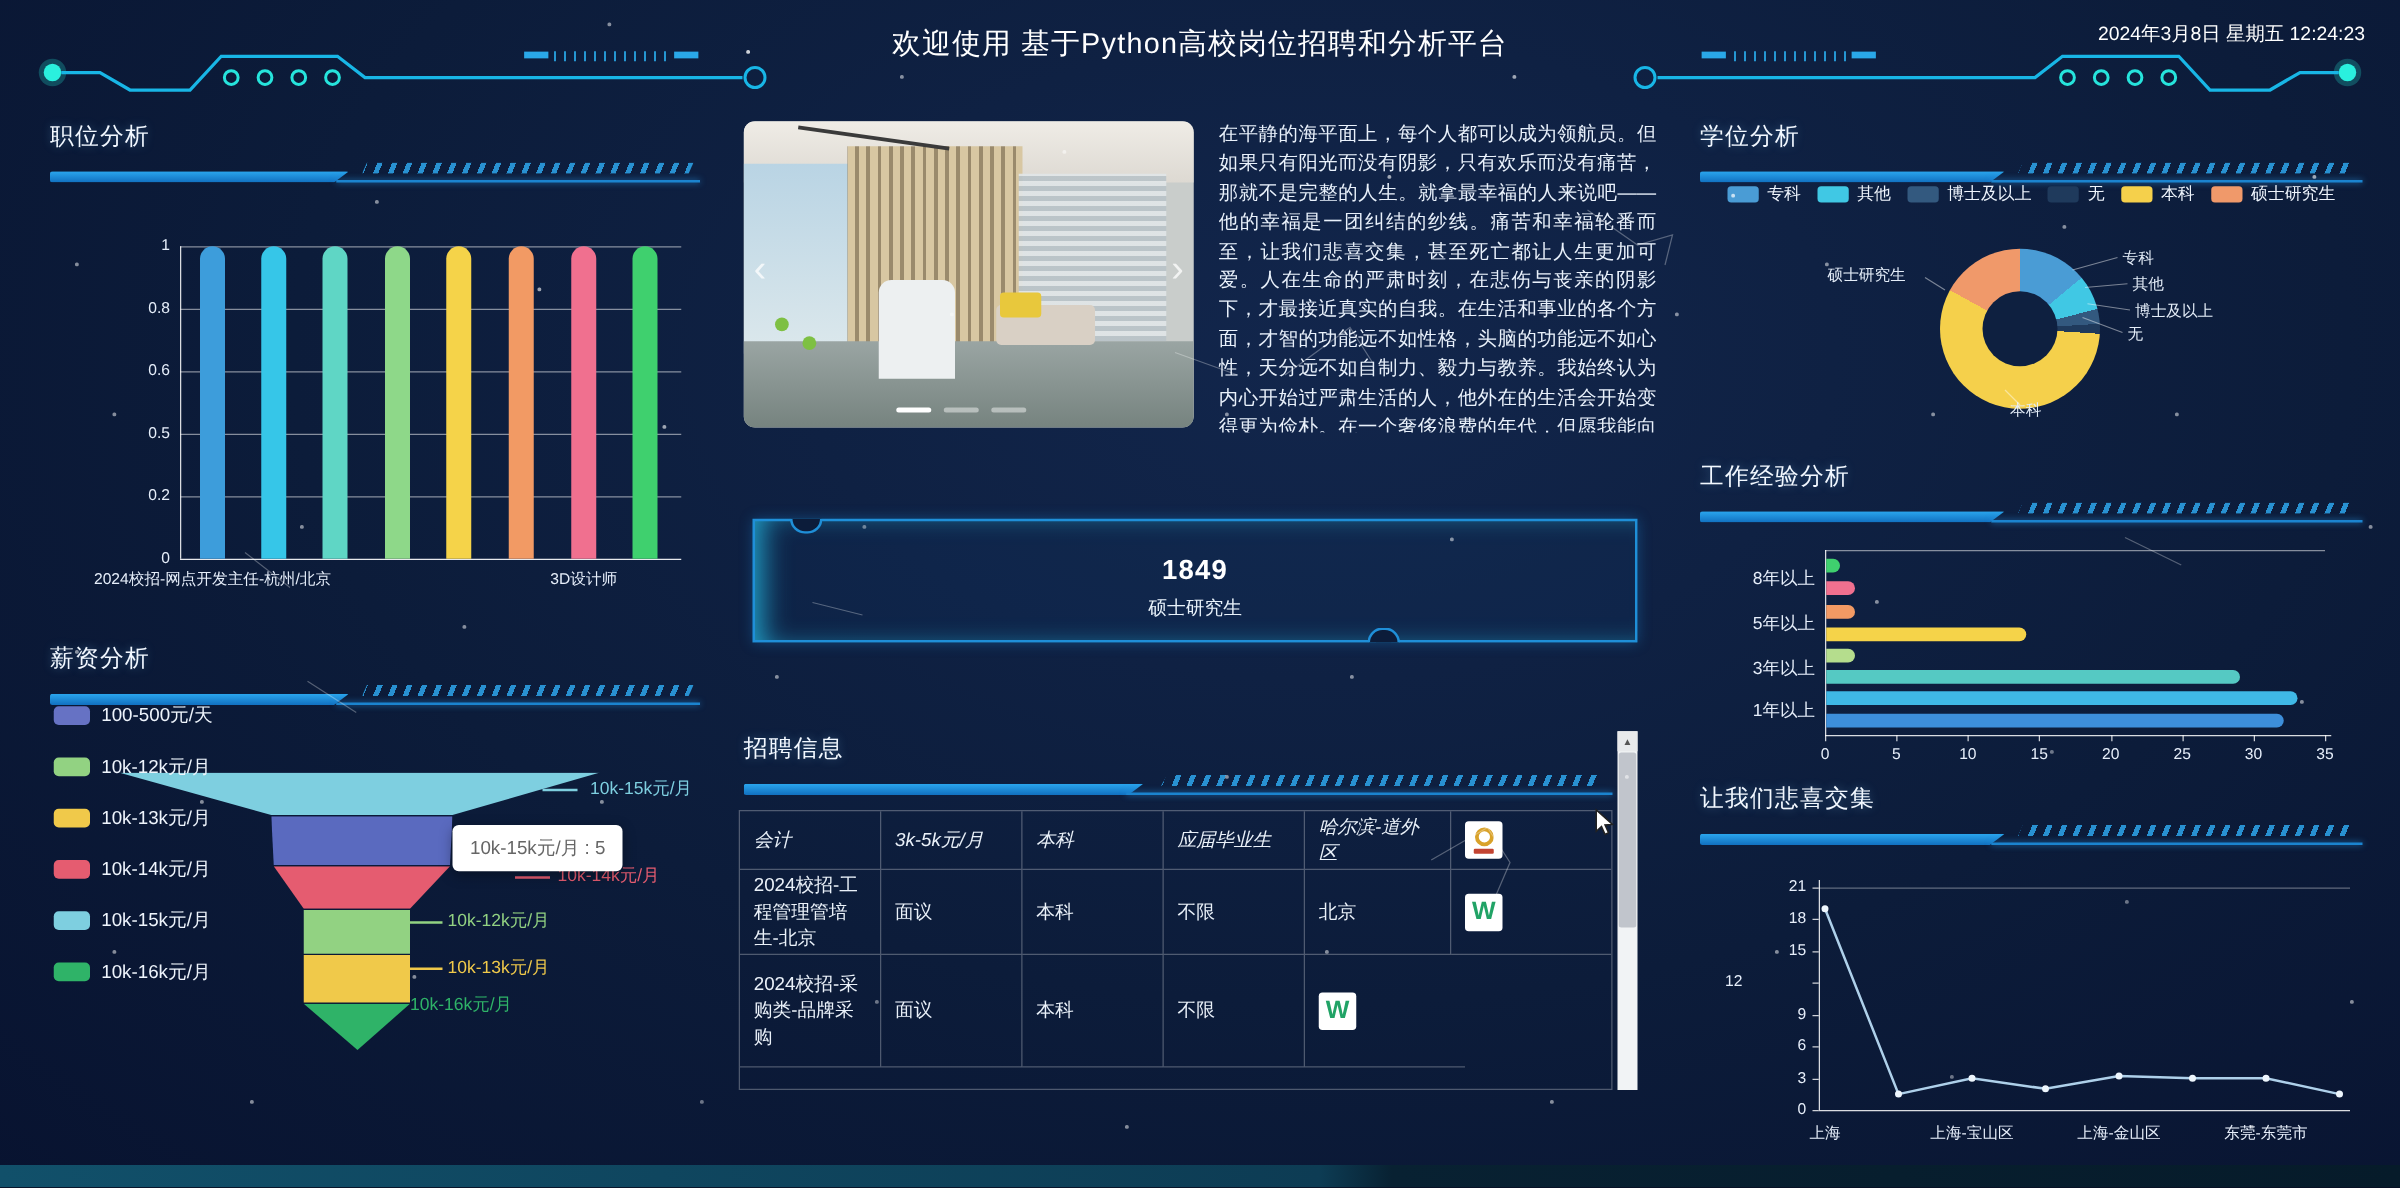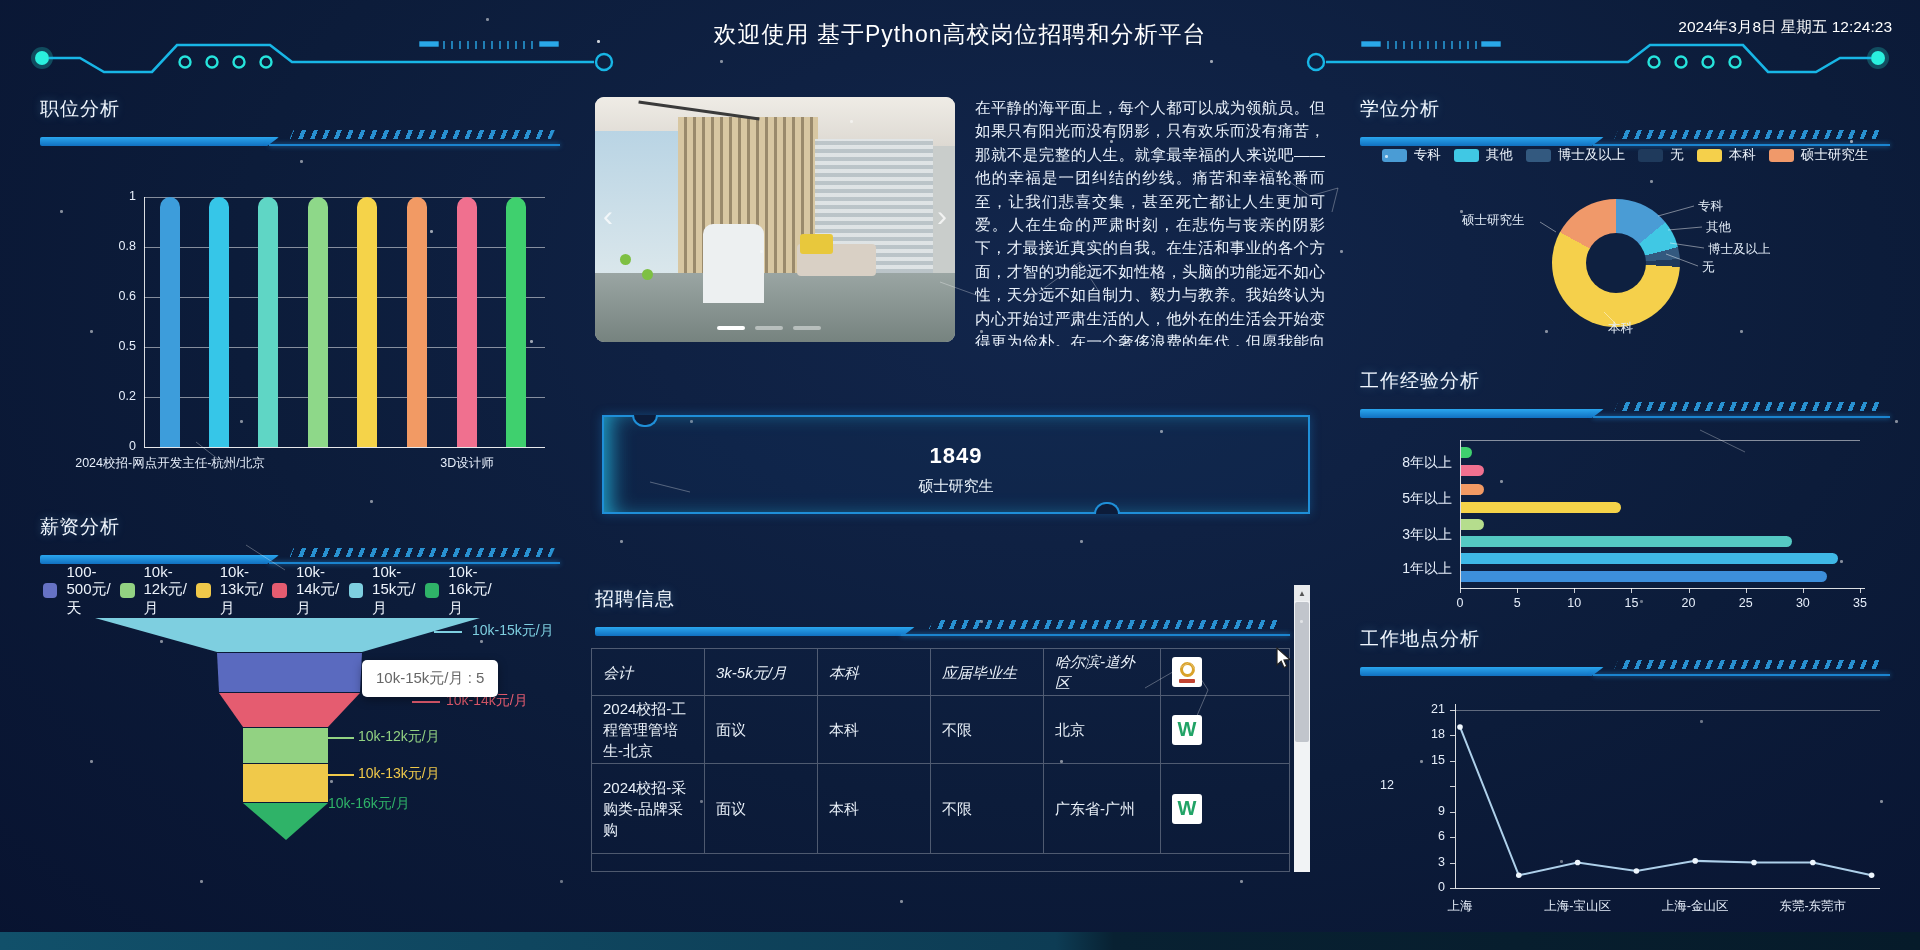--- a/index.html
+++ b/index.html
@@ -165,21 +165,21 @@
   </div>
   <div class="sec" style="left:1360px;top:368px;width:530px">
     <div class="sec-t">工作经验分析</div>
     <div class="sec-d">
         <i class="d1"></i>
         <i class="d2"></i>
         <i class="d3"></i>
       </div>
   </div>
   <div class="sec" style="left:1360px;top:626px;width:530px">
-    <div class="sec-t">工作地点分析</div>
+    <div class="sec-t">让我们悲喜交集</div>
     <div class="sec-d">
         <i class="d1"></i>
         <i class="d2"></i>
         <i class="d3"></i>
       </div>
   </div>
 
   <div class="abs" id="pos-chart" style="left:100px;top:185px;width:470px;height:300px">
       <div class="grid-line" style="left: 44px; top: 12px; width: 401px; height: 1px; background: rgba(255, 255, 255, 0.5);"></div>
       <div class="tick-label" style="left: 0px; top: 4px; width: 36px; text-align: right;">1</div>
@@ -199,21 +199,21 @@
       <div class="bar-v" style="left: 158px; top: 12px; width: 20px; height: 250px; background: rgb(95, 214, 197);"></div>
       <div class="bar-v" style="left: 208px; top: 12px; width: 20px; height: 250px; background: rgb(142, 216, 137);"></div>
       <div class="bar-v" style="left: 257px; top: 12px; width: 20px; height: 250px; background: rgb(245, 211, 73);"></div>
       <div class="bar-v" style="left: 307px; top: 12px; width: 20px; height: 250px; background: rgb(242, 154, 100);"></div>
       <div class="bar-v" style="left: 357px; top: 12px; width: 20px; height: 250px; background: rgb(240, 112, 143);"></div>
       <div class="bar-v" style="left: 406px; top: 12px; width: 20px; height: 250px; background: rgb(63, 208, 110);"></div>
       <div class="tick-label" style="left: 70px; top: 270px; transform: translateX(-50%); white-space: nowrap;">2024校招-网点开发主任-杭州/北京</div>
       <div class="tick-label" style="left: 367px; top: 270px; transform: translateX(-50%); white-space: nowrap;">3D设计师</div>
     </div>
 
-  <div class="abs" id="salary-legend" style="left:43px;top:563px;width:180px;display:flex;flex-direction:row;gap:9px;z-index:10">
+  <div class="abs" id="salary-legend" style="left:43px;top:563px;width:180px;display:flex;flex-direction:column;gap:22px;z-index:10">
       <div class="leg-item">
         <div class="leg-sw" style="background: rgb(102, 114, 196);"></div>
         <div class="leg-tx">100-500元/天</div>
       </div>
       <div class="leg-item">
         <div class="leg-sw" style="background: rgb(146, 210, 130);"></div>
         <div class="leg-tx">10k-12k元/月</div>
       </div>
       <div class="leg-item">
         <div class="leg-sw" style="background: rgb(240, 201, 74);"></div>
@@ -305,21 +305,20 @@
           <div class="logo-box">
             <div class="logo-w">W</div>
           </div>
         </div>
       </div>
       <div class="t-row" style="height: 90px;">
         <div class="t-cell" style="width: 113px; height: 90px;">2024校招-采购类-品牌采购</div>
         <div class="t-cell" style="width: 113px; height: 90px;">面议</div>
         <div class="t-cell" style="width: 113px; height: 90px;">本科</div>
         <div class="t-cell" style="width: 113px; height: 90px;">不限</div>
-        <div class="t-cell" style="width: 117px; height: 90px;">广东省-广州</div>
         <div class="t-cell" style="width: 128px; height: 90px;">
           <div class="logo-box">
             <div class="logo-w">W</div>
           </div>
         </div>
       </div>
     </div>
   <div id="scrollbar">
     <div id="sb-up">▲</div>
     <div id="sb-thumb"></div>

